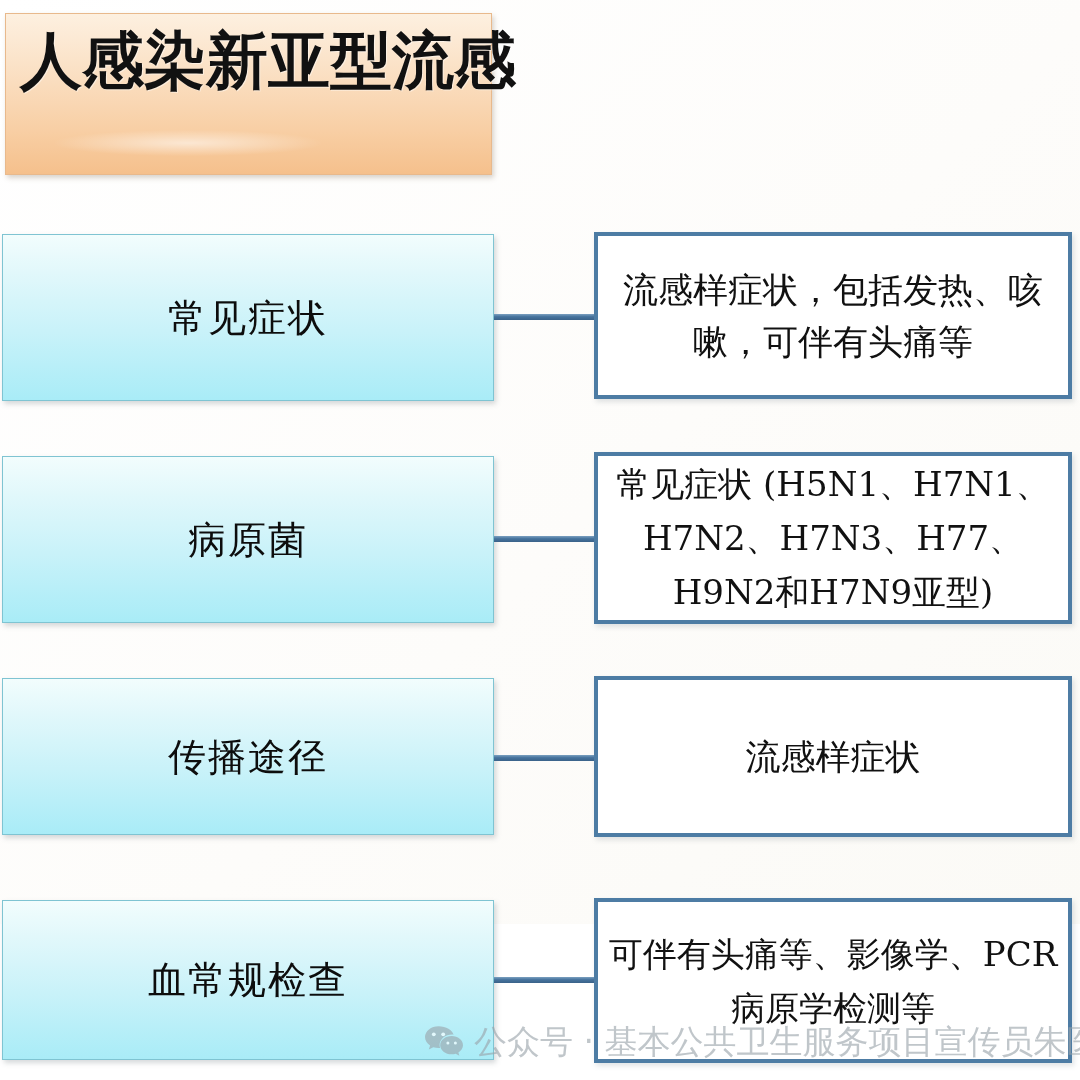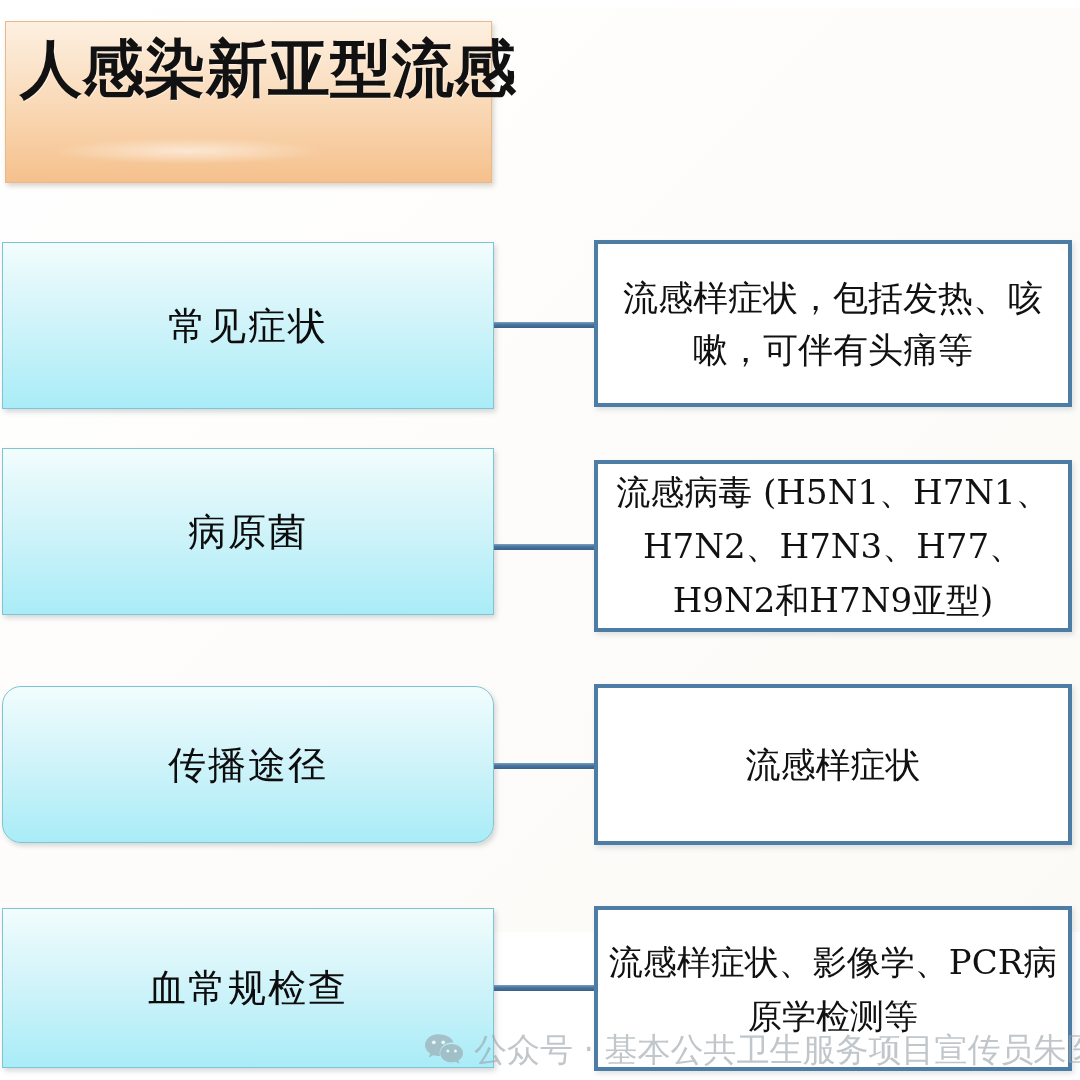--- a/index.html
+++ b/index.html
@@ -13,21 +13,20 @@
     font-family: "DejaVu Serif", serif;
     overflow: hidden;
     position: relative;
   }
 
   .canvas {
     position: relative;
     width: 1080px;
     height: 924px;
     background: linear-gradient(135deg, #ffffff 0%, #fdfcfa 55%, #fbfaf6 100%);
-    margin-top: 8px;
   }
 
   
   .title-card {
     position: absolute;
     left: 5px;
     top: 13px;
     width: 487px;
     height: 162px;
     background: linear-gradient(to bottom,
@@ -169,46 +168,46 @@
     <div class="left-card" style="top:234px; height:167px;">
       <span class="left-label">常见症状</span>
     </div>
     <div class="connector" style="top:314px;"></div>
     <div class="right-card" style="top:232px; height:167px;">
       <div class="right-text">流感样症状，包括发热、咳嗽，可伴有头痛等</div>
     </div>
   </div>
 
   <div class="row">
-    <div class="left-card" style="top:440px; height:167px;">
+    <div class="left-card" style="top:456px; height:167px;">
       <span class="left-label">病原菌</span>
     </div>
     <div class="connector" style="top:536px;"></div>
     <div class="right-card" style="top:452px; height:172px;">
-      <div class="right-text with-latin">流感病毒 (H5N1、H7N1、H7N2、H7N3、H77、H9N2和H7N9亚型)</div>
-    </div>
-  </div>
-
-  <div class="row">
-    <div class="left-card" style="top:678px; height:157px;border-radius:19px;">
+      <div class="right-text with-latin">常见症状 (H5N1、H7N1、H7N2、H7N3、H77、H9N2和H7N9亚型)</div>
+    </div>
+  </div>
+
+  <div class="row">
+    <div class="left-card" style="top:678px; height:157px;">
       <span class="left-label">传播途径</span>
     </div>
     <div class="connector" style="top:755px;"></div>
     <div class="right-card" style="top:676px; height:161px;">
       <div class="right-text">流感样症状</div>
     </div>
   </div>
 
   <div class="row">
     <div class="left-card" style="top:900px; height:160px;">
       <span class="left-label">血常规检查</span>
     </div>
     <div class="connector" style="top:977px;"></div>
     <div class="right-card" style="top:898px; height:165px;">
-      <div class="right-text with-latin">流感样症状、影像学、PCR病原学检测等</div>
+      <div class="right-text with-latin">可伴有头痛等、影像学、PCR病原学检测等</div>
     </div>
   </div>
 
   <div class="watermark">
     <span class="wm-icon">
       <svg width="40" height="34" viewBox="0 0 40 34" xmlns="http://www.w3.org/2000/svg">
         <g fill="#9aa4ab">
           <path d="M14.6 1.2C7.1 1.2 1 6.1 1 12.1c0 3.4 2 6.4 5.1 8.4l-1.3 4 4.5-2.3c1.7.5 3.5.8 5.3.8.5 0 1 0 1.5-.1-.3-.9-.5-1.8-.5-2.8 0-5.8 5.6-10.5 12.6-10.5.5 0 .9 0 1.4.1C28.4 5.1 22.2 1.2 14.6 1.2z"></path>
           <circle cx="9.8" cy="9.3" r="1.9" fill="#ffffff"></circle>
           <circle cx="19.2" cy="9.3" r="1.9" fill="#ffffff"></circle>

